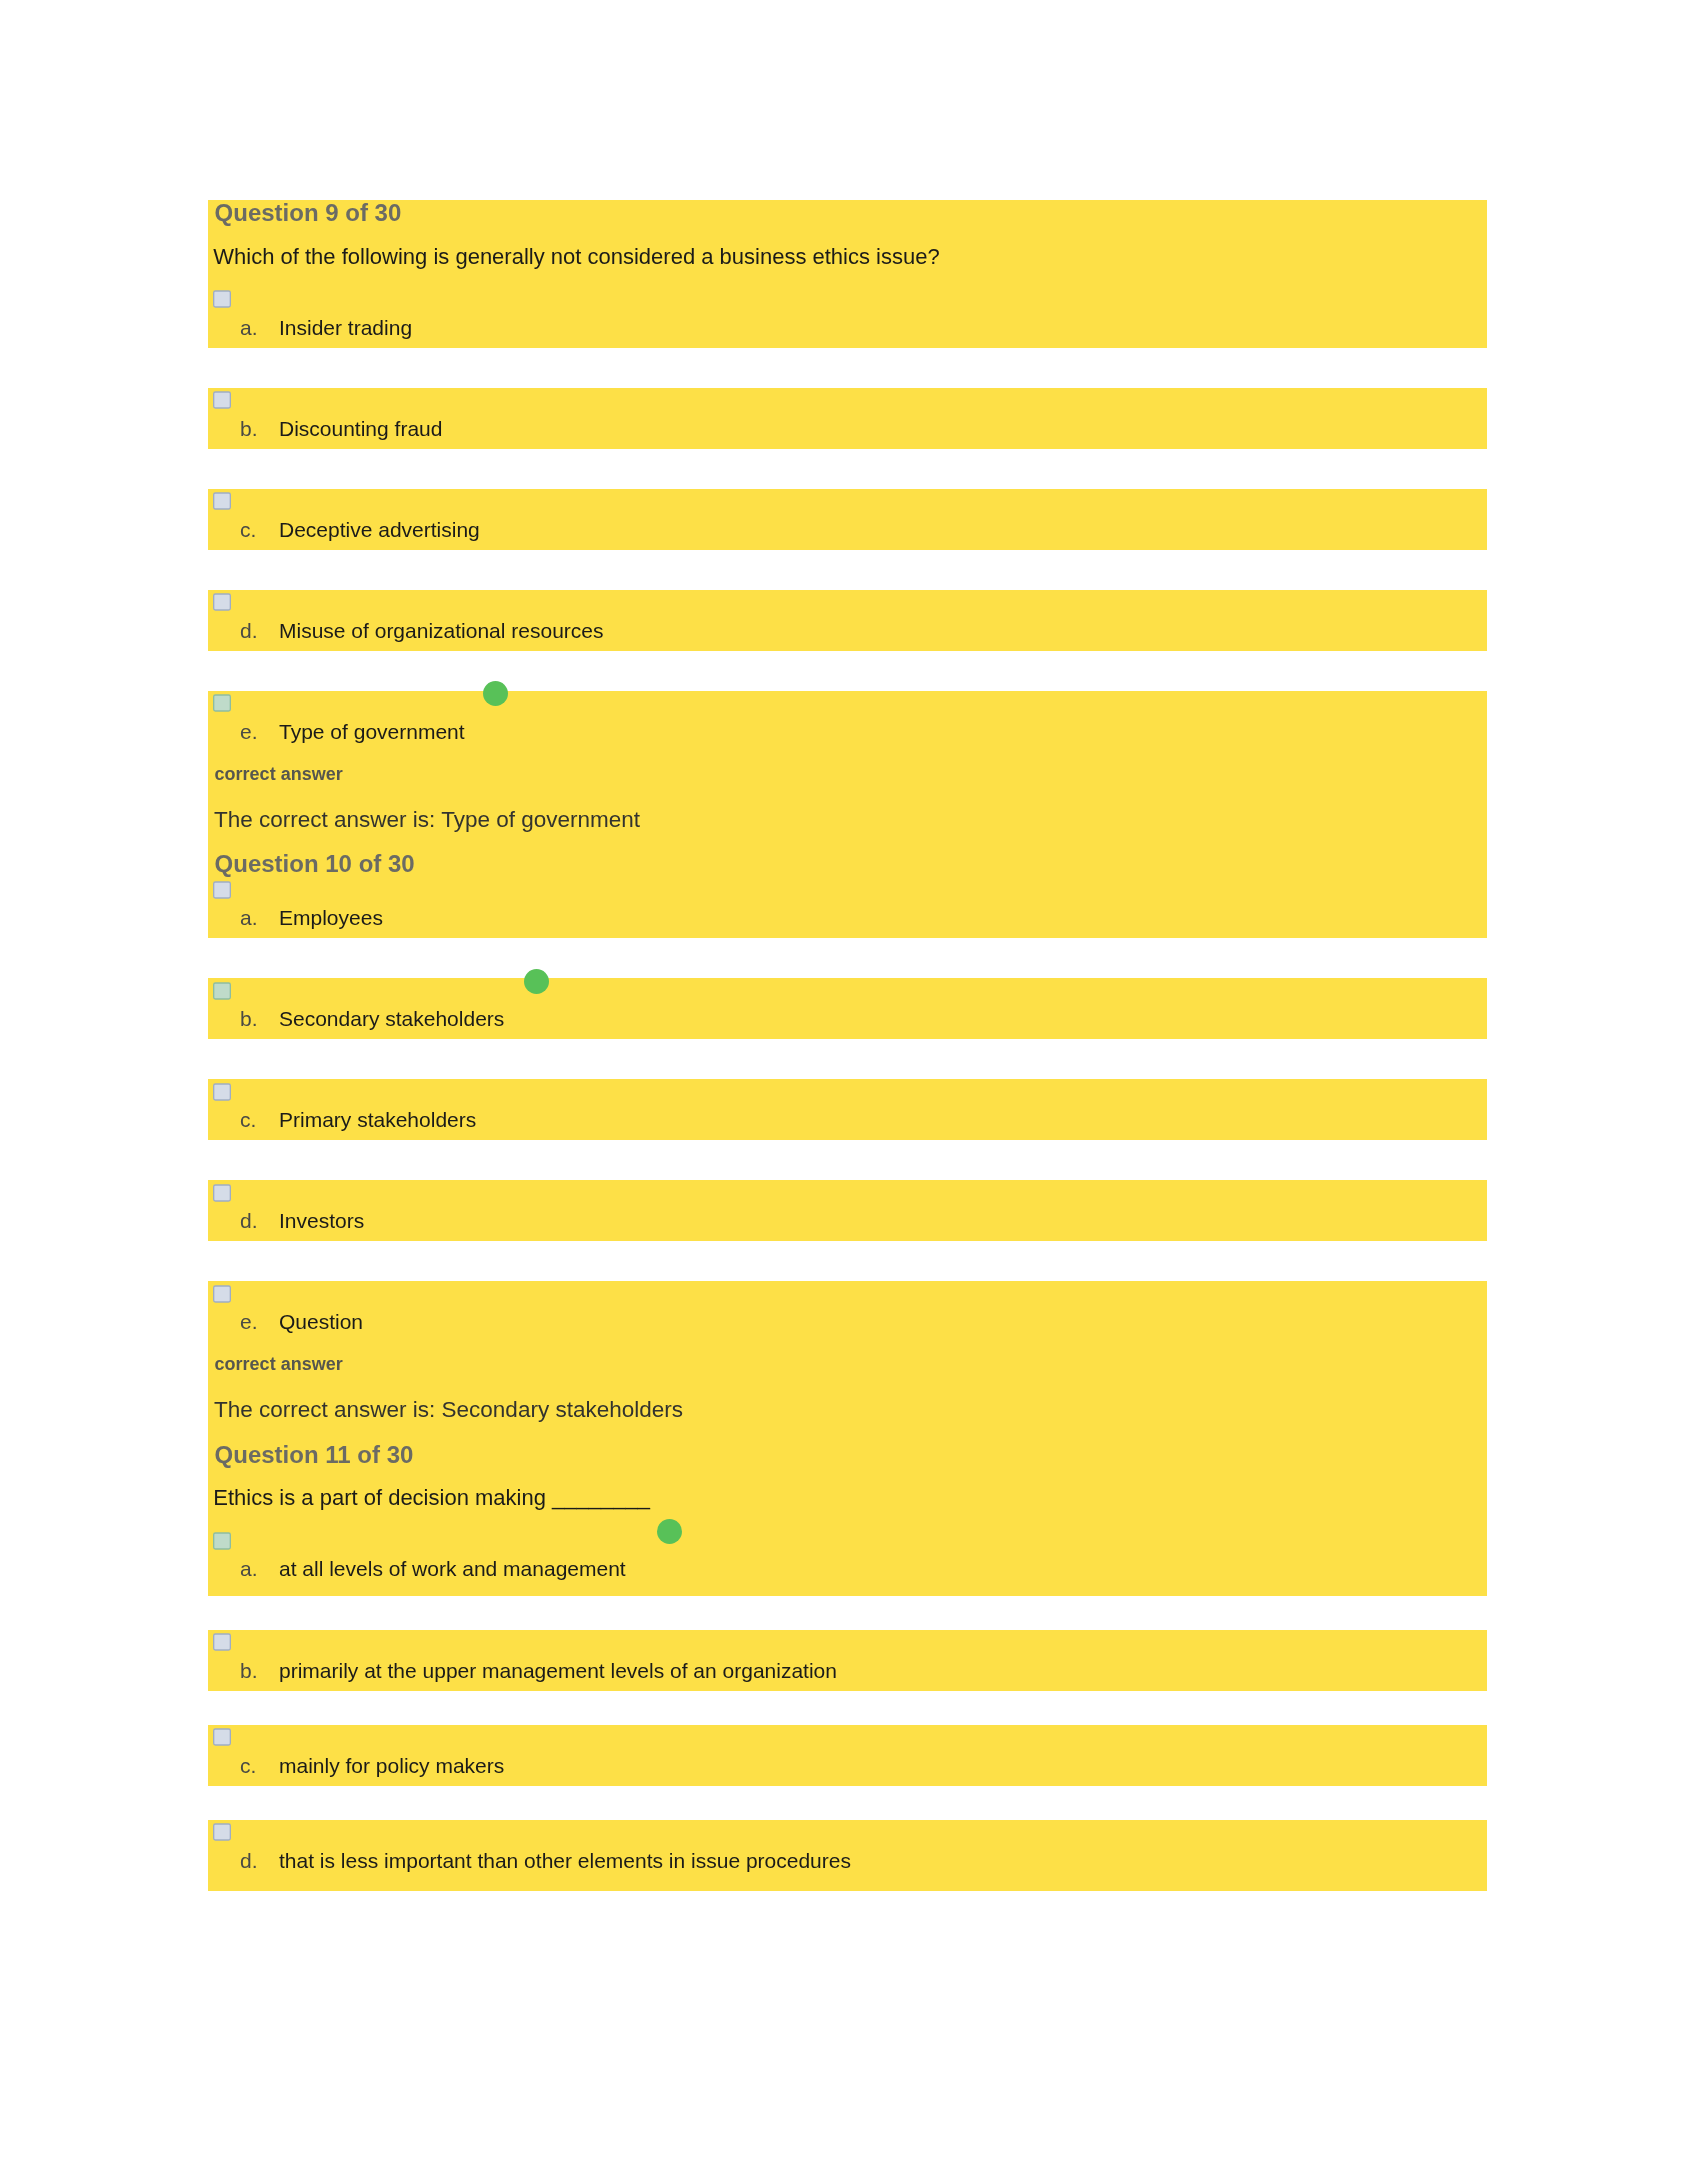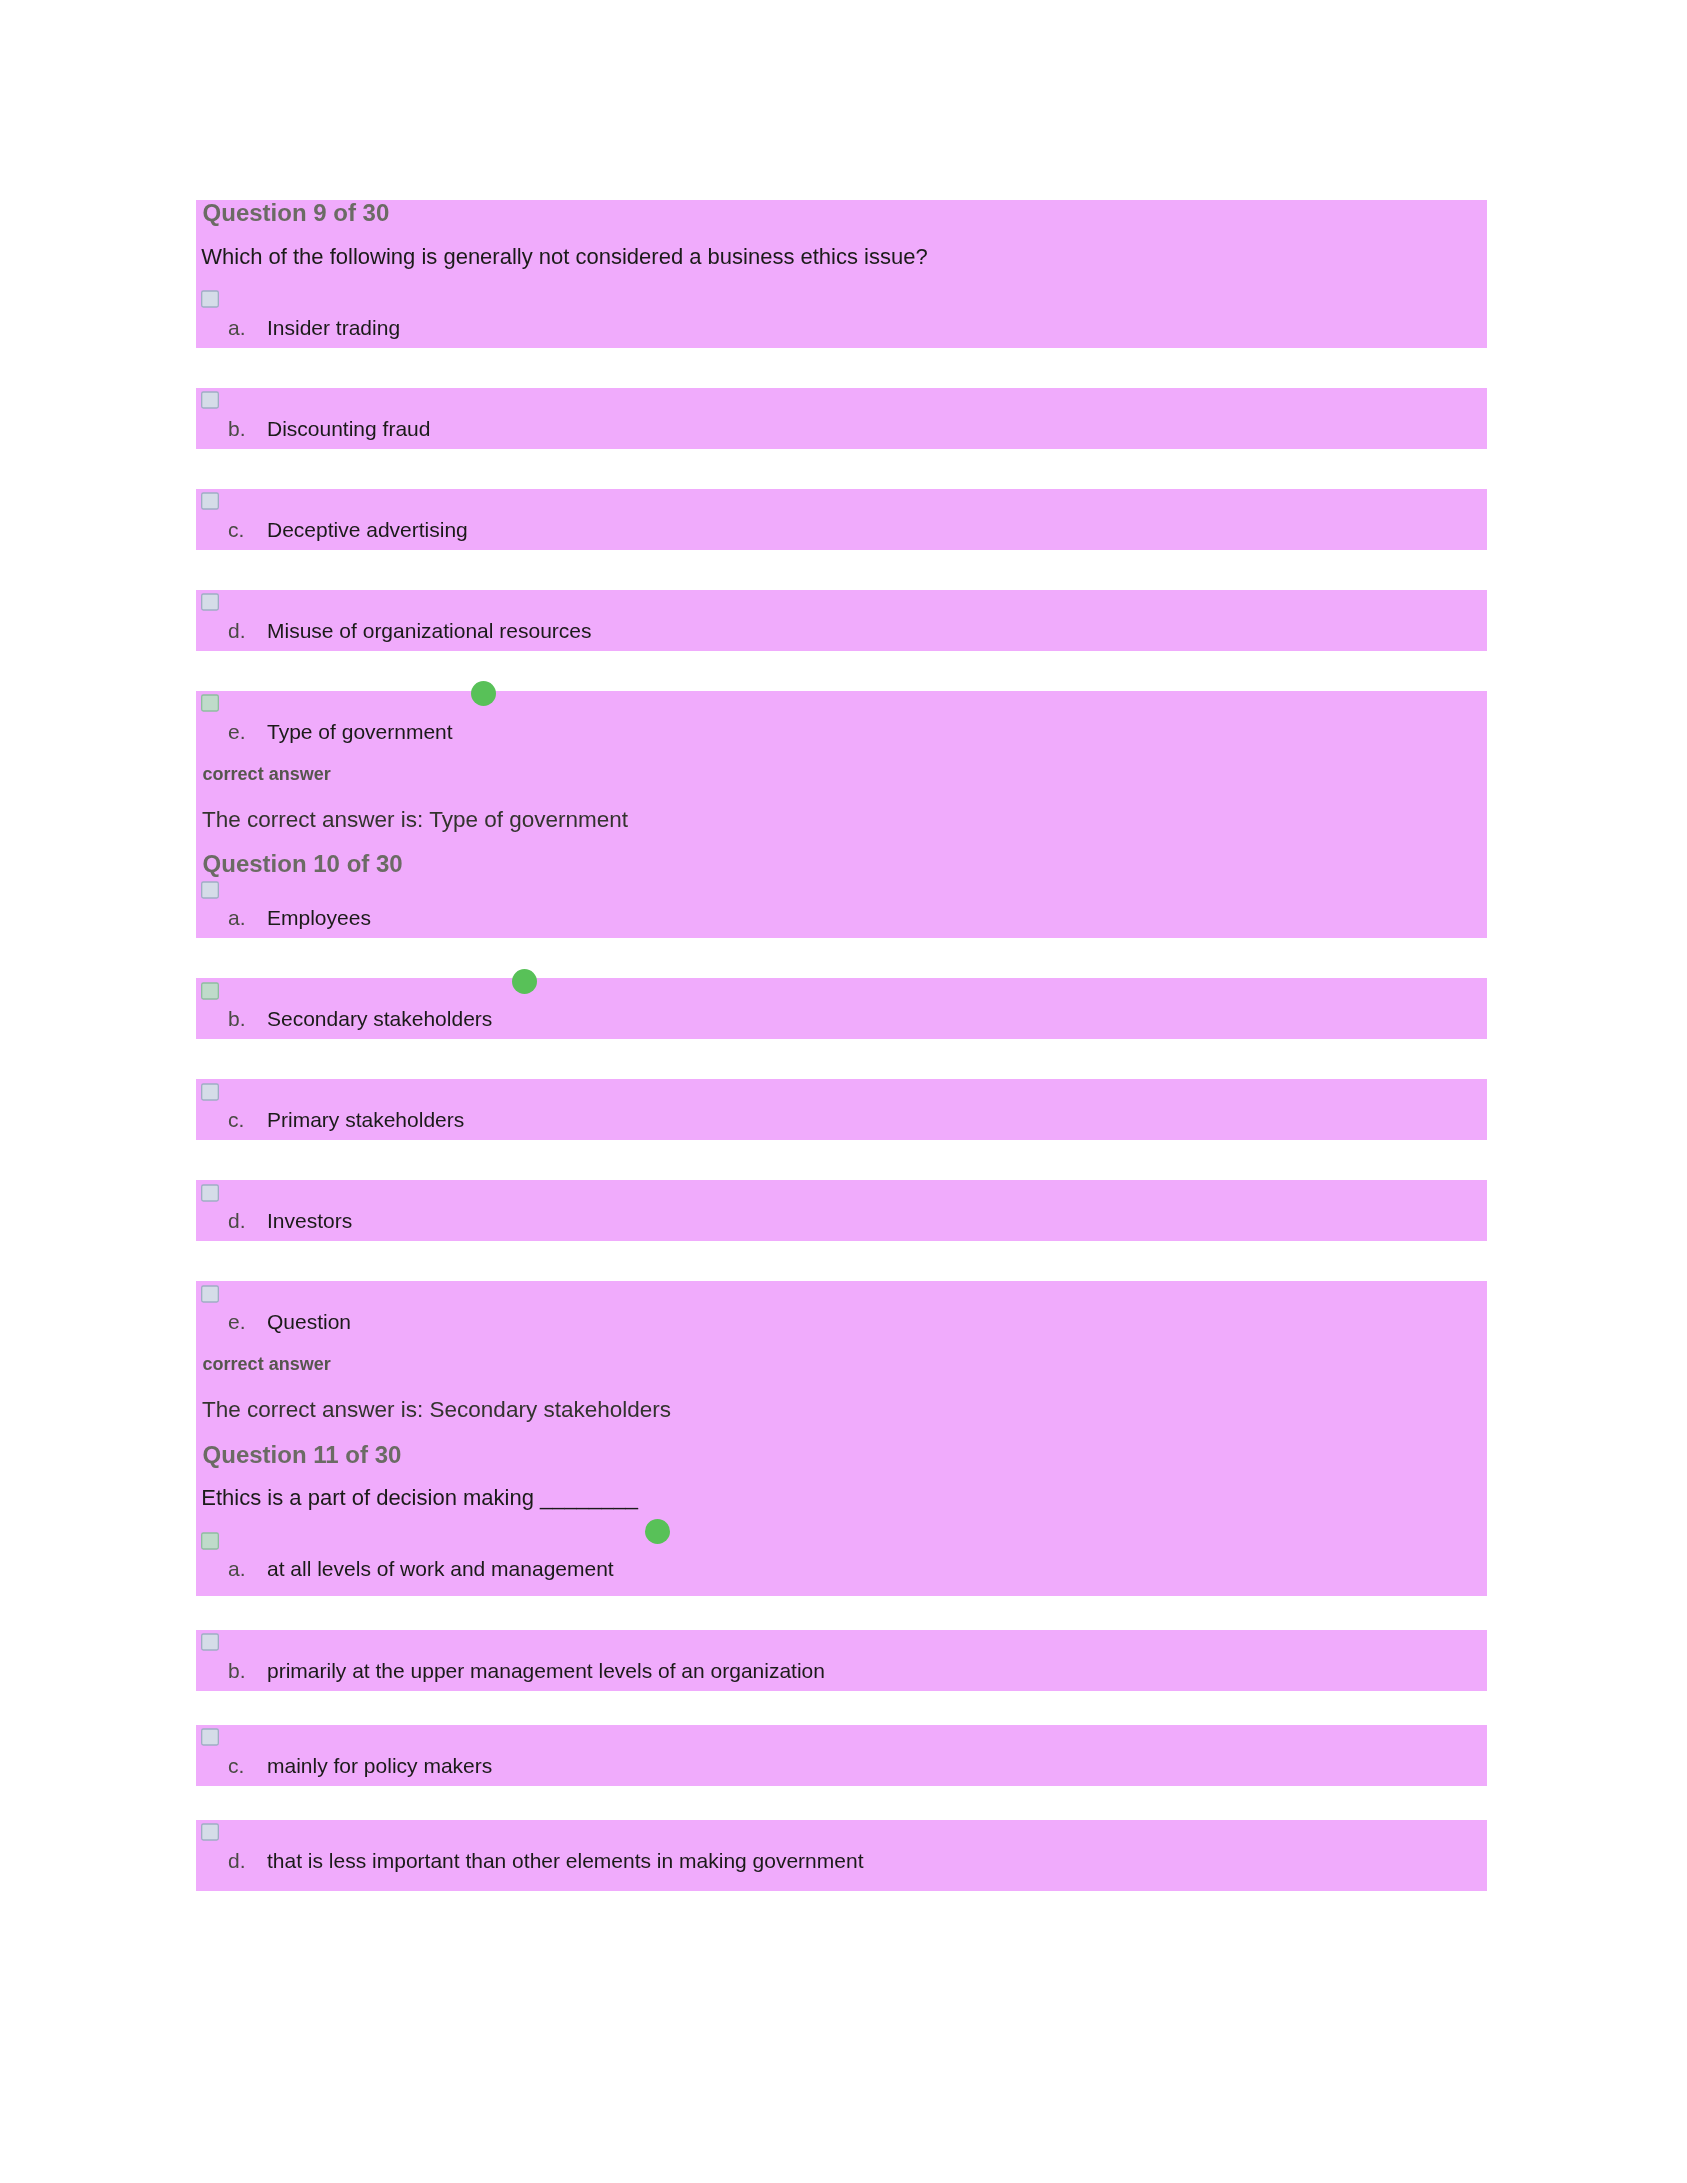--- a/index.html
+++ b/index.html
@@ -3,21 +3,21 @@
 <meta charset="utf-8">
 <title>Quiz review</title>
 <style>
   html,body{margin:0;padding:0;}
   body{width:1687px;height:2183px;background:#ffffff;
        font-family:"Liberation Sans",sans-serif;
        -webkit-font-smoothing:antialiased;}
   .page{position:relative;width:1687px;height:2183px;background:#ffffff;overflow:hidden;}
   .doc{position:absolute;left:196px;top:200px;width:1291px;}
 
-  .qblock{background:#f0abfc;}
+  .qblock{background:#fde047;margin-left:12px;}
   .sep{height:40px;background:#ffffff;}
 
   .qnum{font-size:24px;font-weight:bold;color:#6b6b64;height:26.5px;line-height:26.5px;
         padding-left:6.6px;white-space:nowrap;}
   .qtext{font-size:22px;color:#1b1b19;height:60px;line-height:60px;
          padding-left:5.3px;white-space:nowrap;}
   .qgap{height:9.3px;}
   .tailpad{height:6.6px;}
 
   .opt{position:relative;height:61px;}
@@ -172,19 +172,19 @@
         <span class="anstext">mainly for policy makers</span>
       </div>
     </div>
     <div class="sep" style="height:34px"></div>
     <div class="qblock">
       <div class="opt">
         <svg class="chk" viewBox="0 0 30 30">
             <rect x="2.5" y="3" width="25" height="24" rx="2.5" fill="#d5dce8" stroke="#9fadc4" stroke-width="2"></rect>
           </svg>
         <span class="ansnum">d.</span>
-        <span class="anstext">that is less important than other elements in making government</span>
+        <span class="anstext">that is less important than other elements in issue procedures</span>
       </div>
       <div class="tailpad" style="height:10px"></div>
     </div>
   </div>
 </div>
 
 
 </body></html>

